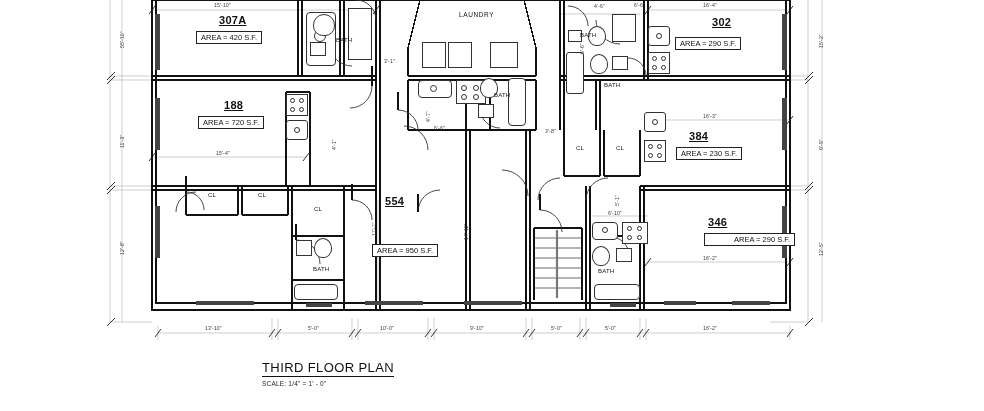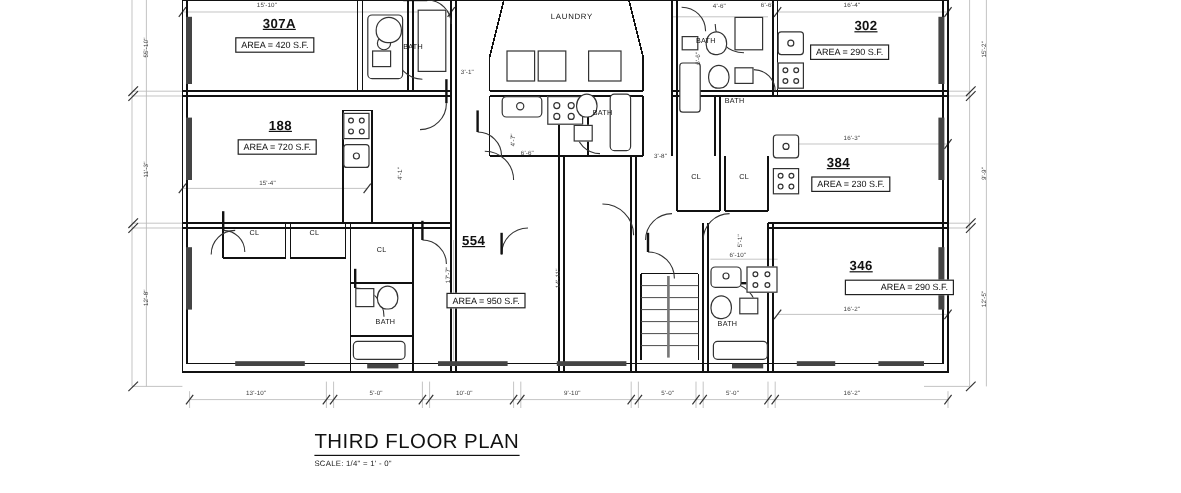--- a/index.html
+++ b/index.html
@@ -15,21 +15,21 @@
   .areabox{position:absolute;border:1px solid #222;background:#fff;font-size:7.5px;
            padding:1px 4px;white-space:nowrap;color:#111;box-sizing:border-box;}
   .tiny{font-size:5.2px;color:#3b3b3b;white-space:nowrap;letter-spacing:.1px;}
   .tinyv{font-size:5.2px;color:#3b3b3b;white-space:nowrap;
          transform-origin:0 0;transform:rotate(-90deg);letter-spacing:.1px;}
   .rmlab{font-size:6px;color:#111;white-space:nowrap;letter-spacing:.2px;}
   .rmlabBig{font-size:6.5px;color:#111;white-space:nowrap;letter-spacing:.6px;}
 
   
   #titleWrap{position:absolute;left:262px;top:358px;}
-  #planTitle{font-size:17px;color:#111;letter-spacing:.4px;border-bottom:1.5px solid #111;
+  #planTitle{font-size:13px;color:#111;letter-spacing:.4px;border-bottom:1.5px solid #111;
              padding-bottom:1px;display:inline-block;}
   #planScale{font-size:6.5px;color:#222;margin-top:3px;letter-spacing:.2px;}
 
   svg{position:absolute;left:0;top:0;overflow:visible;}
 </style>
 </head>
 <body>
 
 <div id="sheet">
 

